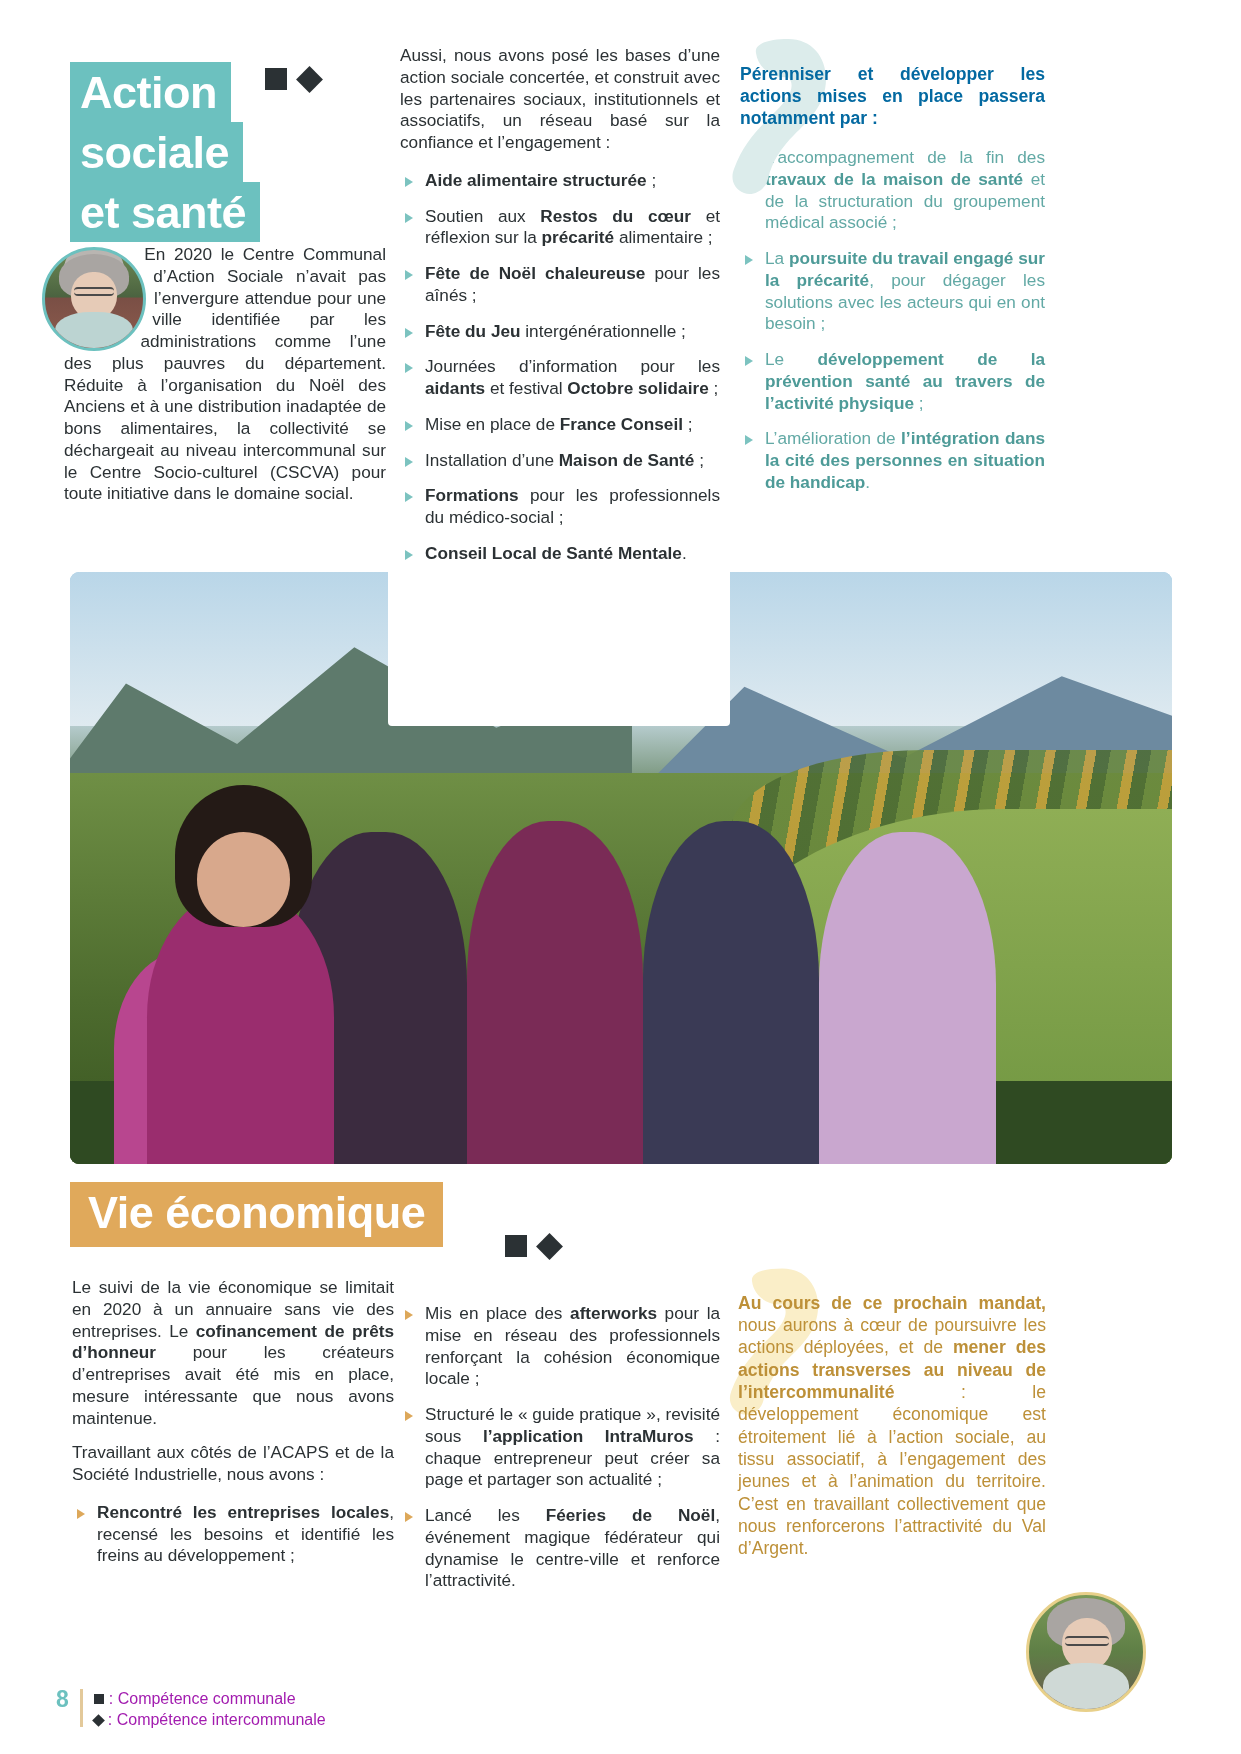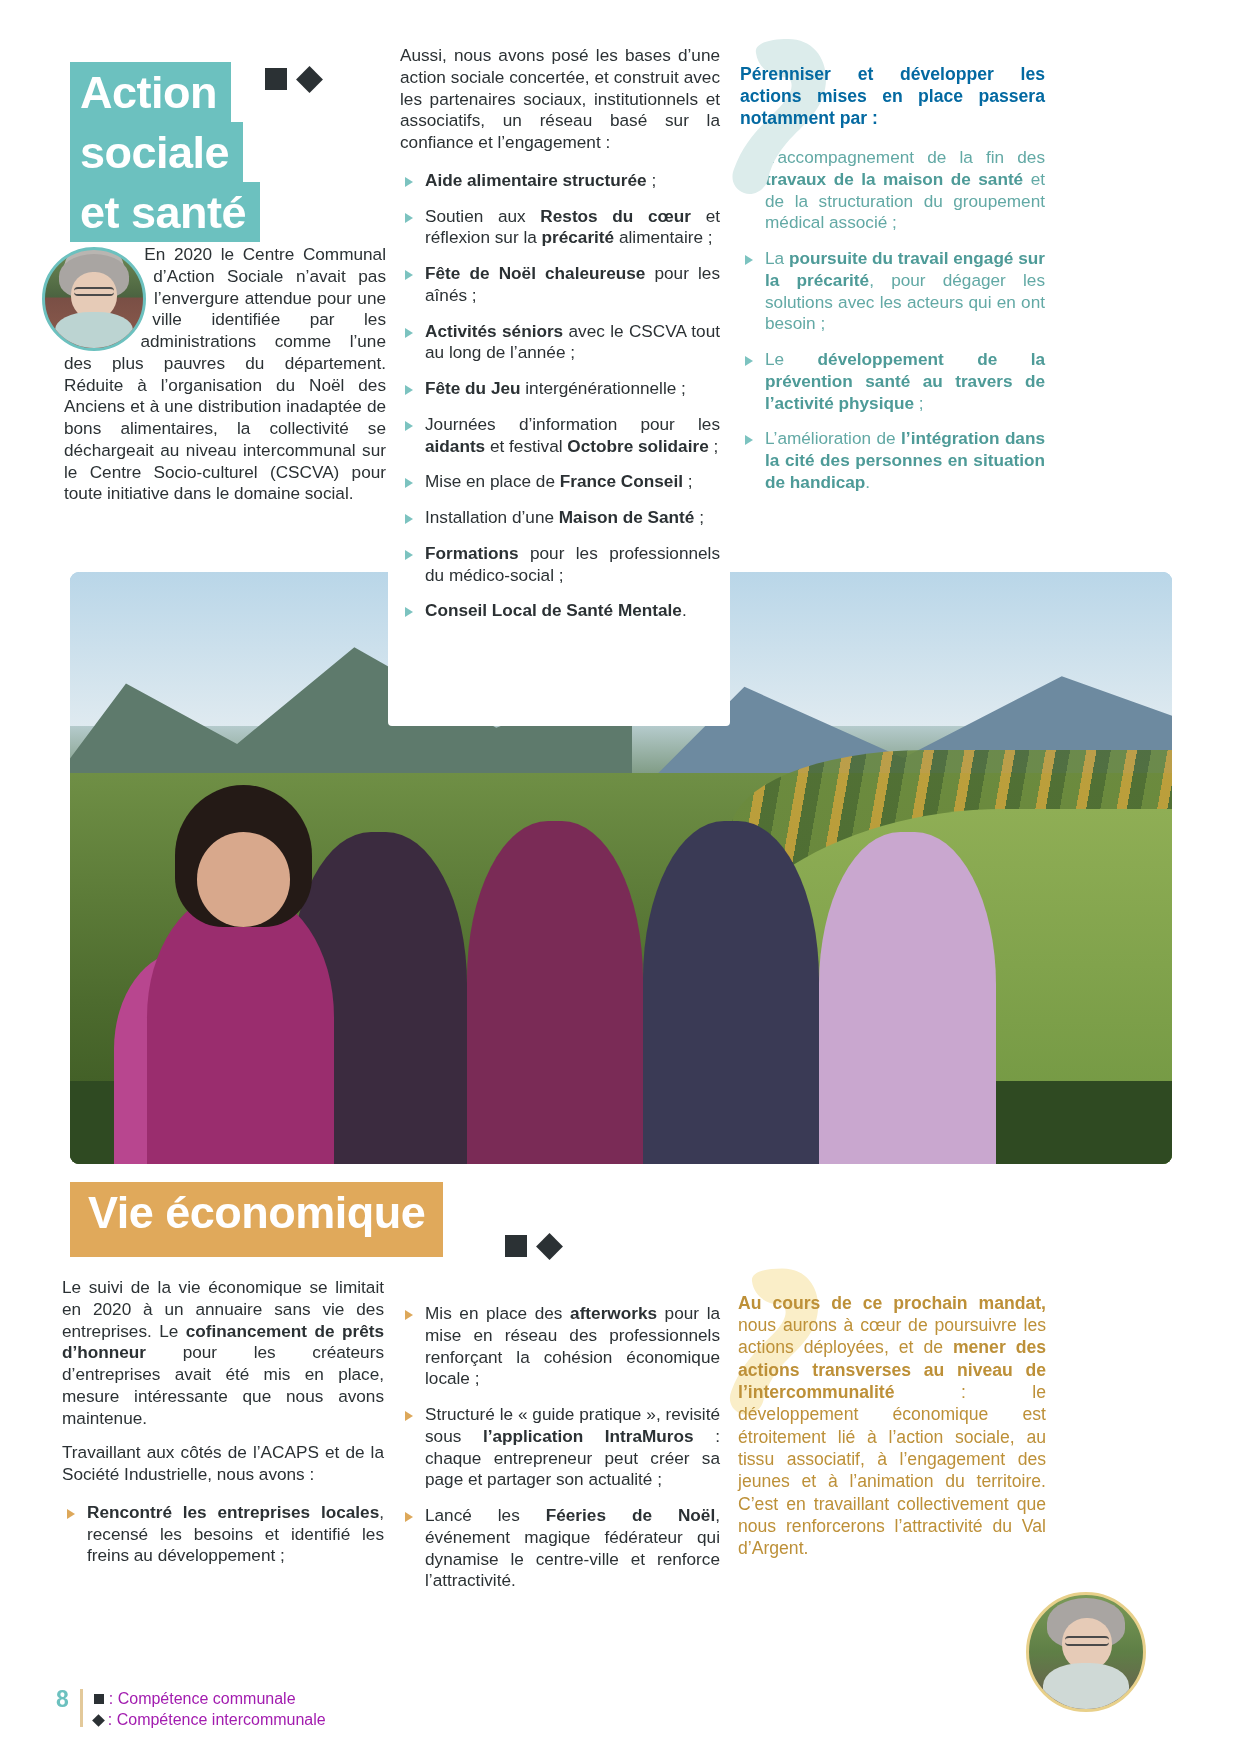--- a/index.html
+++ b/index.html
@@ -122,27 +122,27 @@
   .callout-box {
     position:absolute; left:388px; top:566px; width:342px; height:160px;
     background:#ffffff; border-radius:4px;
   }
 
   
   .title2 {
     position:absolute; left:70px; top:1182px;
     background:#e0a95b; color:#ffffff;
     font-size:45px; font-weight:bold;
-    padding:8px 18px 22px 18px;
+    padding:8px 18px 12px 18px;
     line-height:1.0;
     letter-spacing:-0.5px;
   }
   .badge-row2 { position:absolute; left:505px; top:1235px; display:flex; gap:13px; align-items:center; }
 
-  #c2col1 { position:absolute; left:62px; top:1277px; width:322px; font-size:17.2px; line-height:1.265; }
+  #c2col1 { position:absolute; left:72px; top:1277px; width:322px; font-size:17.2px; line-height:1.265; }
   #c2col2 { position:absolute; left:400px; top:1277px; width:320px; font-size:17.2px; line-height:1.265;margin-top:26px; }
   #c2col3 { position:absolute; left:738px; top:1274px; width:308px; font-size:17.2px; line-height:1.265; }
 
   ul.blist.gold2 li::before { border-left-color:#dda85a; }
 
   .gold-head { color:#bd9038; font-weight:bold; font-size:17.6px; line-height:1.27; position:relative; z-index:2; text-align:justify; }
   .quote-deco-gold { position:absolute; left:-18px; top:-12px; width:100px; height:160px; z-index:1; }
 
   
   .avatar-bot {
@@ -210,21 +210,20 @@
     <div class="shape-wrap"></div>
     <p class="body">En 2020 le Centre Communal d’Action Sociale n’avait pas l’envergure attendue pour une ville identifiée par les administrations comme l’une des plus pauvres du département. Réduite à l’organisation du Noël des Anciens et à une distribution inadaptée de bons alimentaires, la collectivité se déchargeait au niveau intercommunal sur le Centre Socio-culturel (CSCVA) pour toute initiative dans le domaine social.</p>
   </div>
 
   <div class="col" id="col2">
     <p class="body">Aussi, nous avons posé les bases d’une action sociale concertée, et construit avec les partenaires sociaux, institutionnels et associatifs, un réseau basé sur la confiance et l’engagement :</p>
     <ul class="blist">
         <li><b>Aide alimentaire structurée</b> ;</li>
         <li>Soutien aux <b>Restos du cœur</b> et réflexion sur la <b>précarité</b> alimentaire ;</li>
         <li><b>Fête de Noël chaleureuse</b> pour les aînés ;</li>
-        <li><b>Activités séniors</b> avec le CSCVA tout au long de l’année ;</li>
         <li><b>Fête du Jeu</b> intergénérationnelle ;</li>
         <li>Journées d’information pour les <b>aidants</b> et festival <b>Octobre solidaire</b> ;</li>
         <li>Mise en place de <b>France Conseil</b> ;</li>
         <li>Installation d’une <b>Maison de Santé</b> ;</li>
         <li><b>Formations</b> pour les professionnels du médico-social ;</li>
         <li><b>Conseil Local de Santé Mentale</b>.</li>
       </ul>
   </div>
 
   <div class="col" id="col3">

